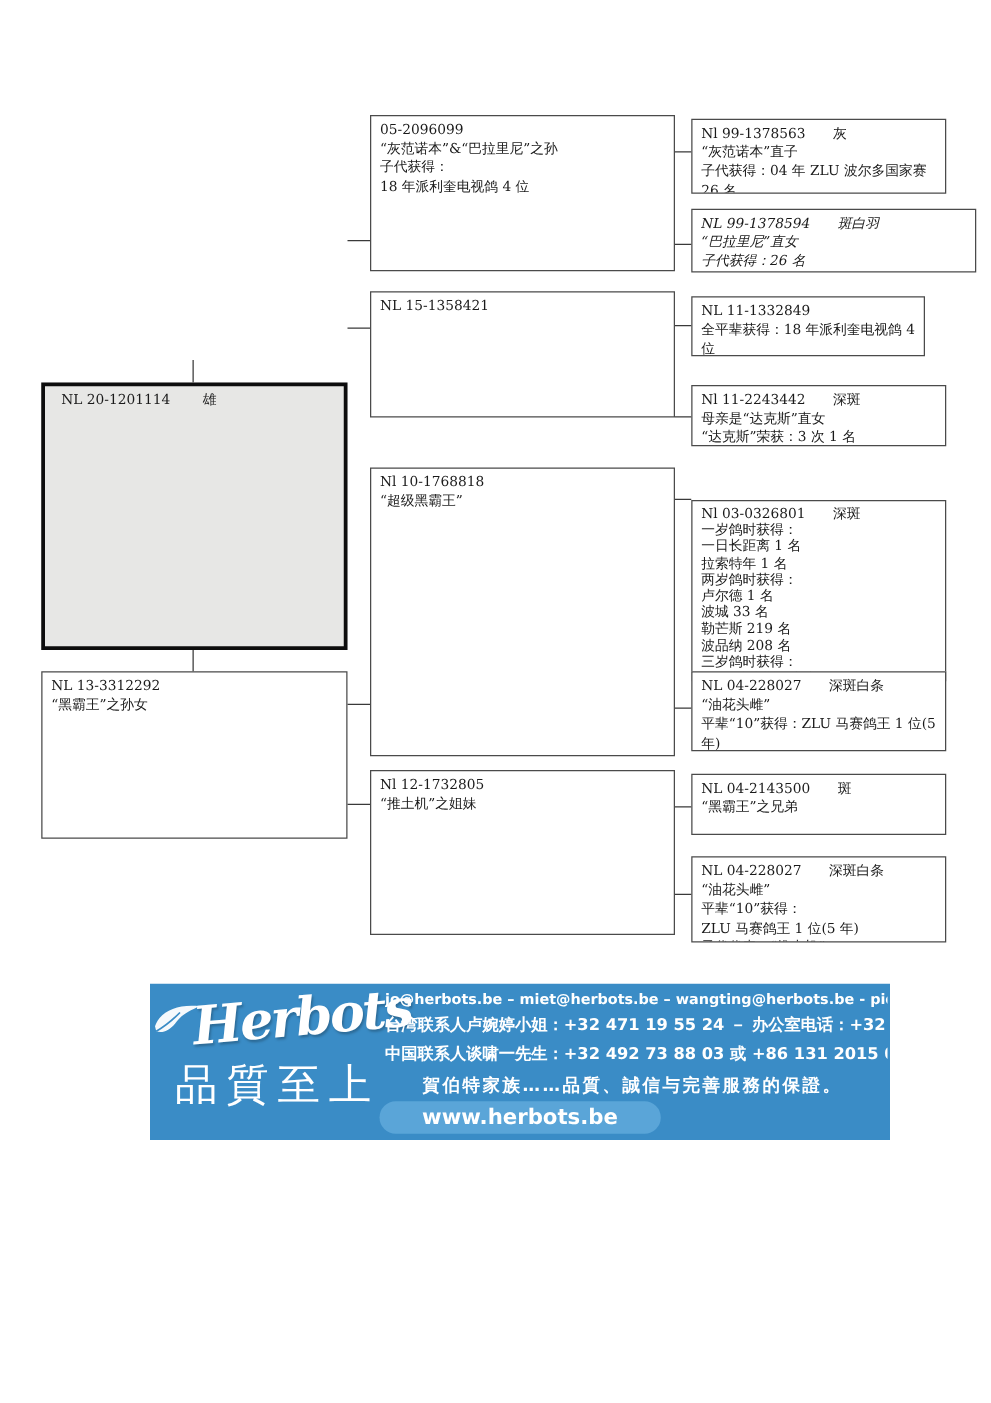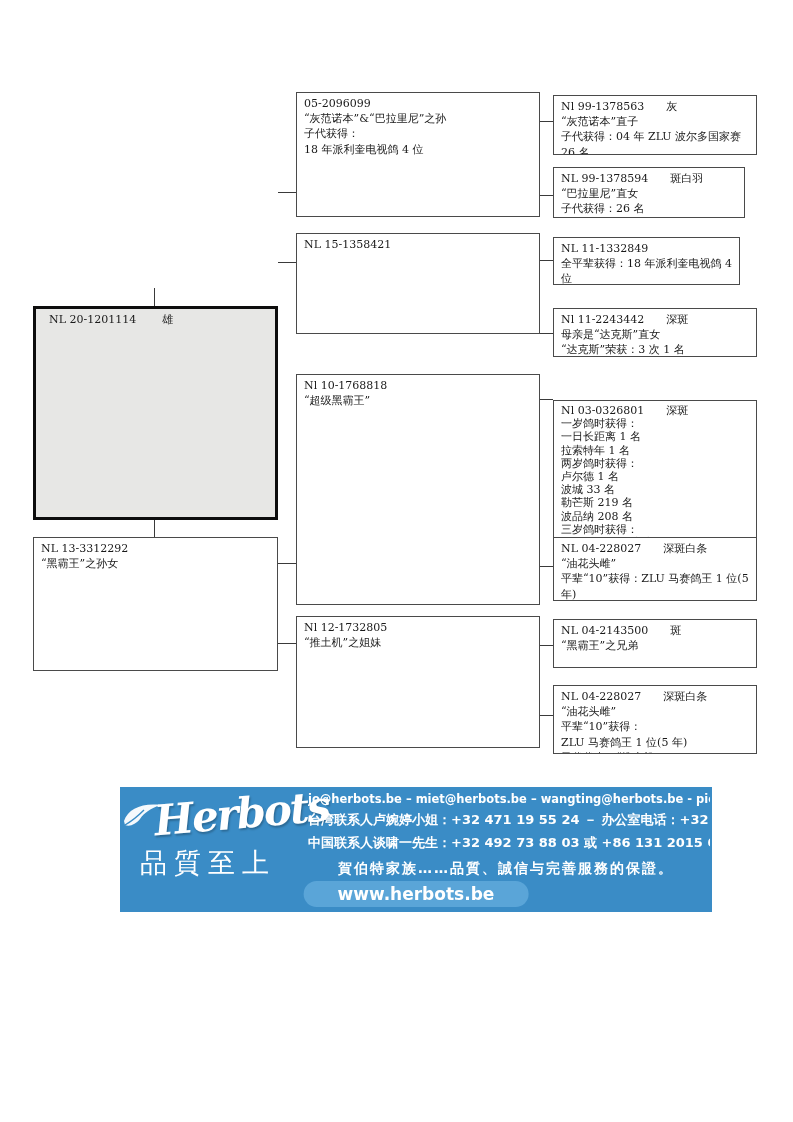--- a/index.html
+++ b/index.html
@@ -18,21 +18,21 @@
   .hline,.vline{position:absolute;background:#3a3a3a;}
   .hline{height:1px;}
   .vline{width:1px;}
   
   .banner{position:absolute;left:120px;top:787px;width:592px;height:125px;
           color:#fff;overflow:hidden;font-family:"DejaVu Sans","Liberation Sans",sans-serif;}
   .logo-block{position:absolute;left:6px;top:2px;width:185px;}
   .logo-script{position:absolute;left:28px;top:0px;font-family:"DejaVu Serif","Liberation Serif",serif;
                font-style:italic;font-weight:bold;font-size:42px;letter-spacing:-2px;
                transform:rotate(-5deg);white-space:nowrap;text-shadow:1px 2px 2px rgba(0,0,0,.25);}
-  .logo-sub{position:absolute;left:14px;top:56px;font-size:27px;letter-spacing:7px;white-space:nowrap;
+  .logo-sub{position:absolute;left:14px;top:56px;font-size:34px;letter-spacing:7px;white-space:nowrap;
             font-family:"DejaVu Serif","Liberation Serif",serif;}
   .feather{position:absolute;left:-4px;top:12px;}
   .contact-block{position:absolute;left:188px;right:2px;top:5px;font-weight:bold;}
   .emails{font-size:11.5px;text-align:right;white-space:nowrap;overflow:hidden;}
   .contact-line{font-size:13px;text-align:center;margin-top:5px;white-space:nowrap;overflow:hidden;}
   .slogan{position:absolute;left:188px;right:8px;top:73px;text-align:center;
           font-size:14px;font-weight:bold;letter-spacing:2px;white-space:nowrap;overflow:hidden;}
   .pill{position:absolute;left:50%;transform:translateX(-50%);top:94px;
         border-radius:15px;padding:3px 34px;font-size:17px;font-weight:bold;white-space:nowrap;}
 </style>
@@ -73,21 +73,21 @@
     <div class="boxhead">Nl 12-1732805</div>
     <div>“推土机”之姐妹</div>
   </div>
 
   <div class="pbox" style="left:553px;top:95px;width:204px;height:60px;">
     <div class="boxhead"><span>Nl 99-1378563</span><span class="tag">灰</span></div>
     <div>“灰范诺本”直子</div>
     <div>子代获得：04 年 ZLU 波尔多国家赛 26 名</div>
   </div>
 
-  <div class="pbox" style="left:553px;top:167px;width:192px;height:51px;">
+  <div class="pbox" style="left:553px;top:167px;width:228px;height:51px;font-style:italic;">
     <div class="boxhead"><span>NL 99-1378594</span><span class="tag">斑白羽</span></div>
     <div>“巴拉里尼”直女</div>
     <div>子代获得：26 名</div>
   </div>
 
   <div class="pbox" style="left:553px;top:237px;width:187px;height:48px;">
     <div class="boxhead">NL 11-1332849</div>
     <div>全平辈获得：18 年派利奎电视鸽 4 位</div>
   </div>
 

